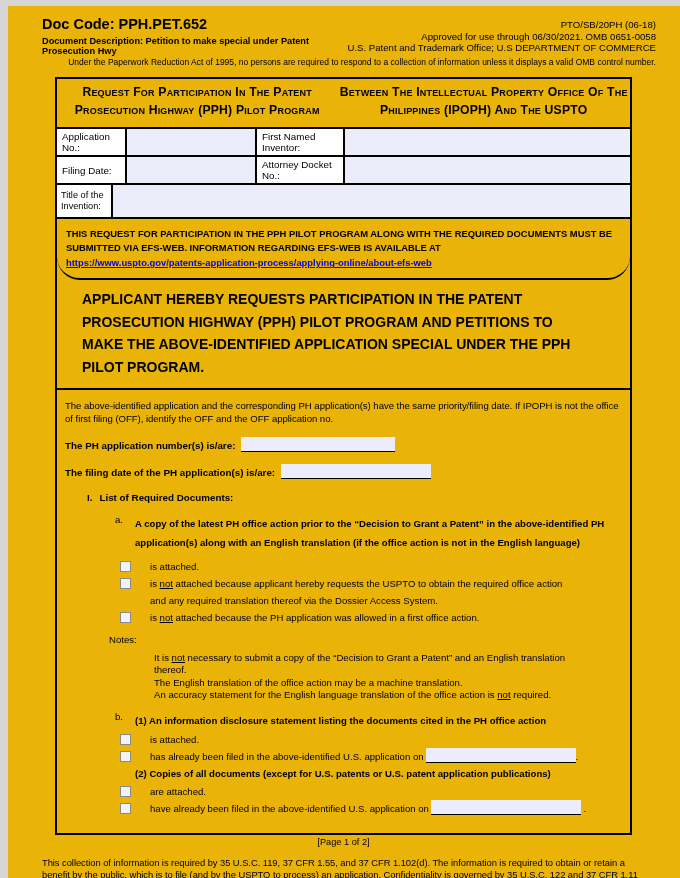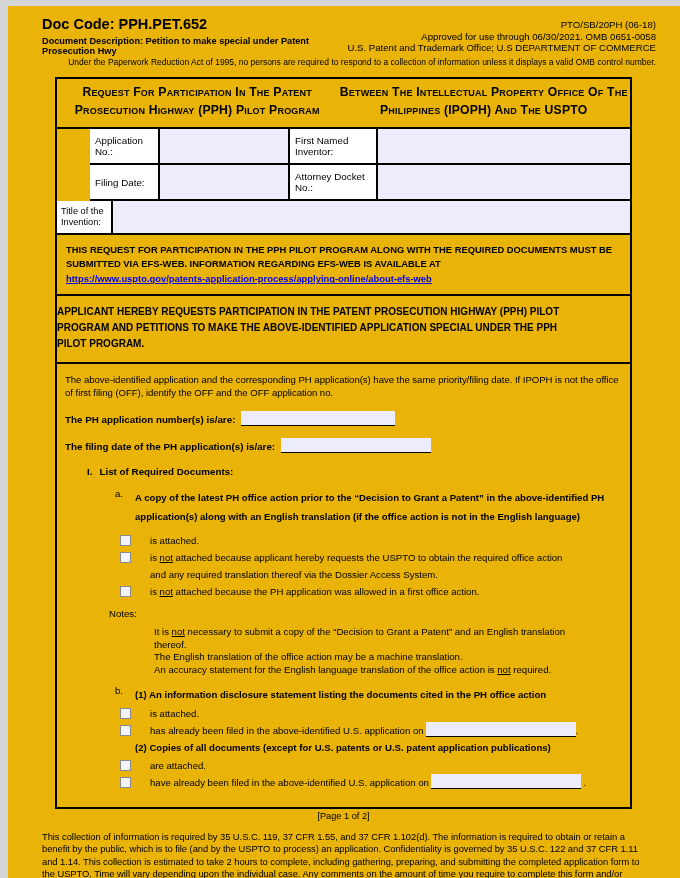--- a/index.html
+++ b/index.html
@@ -18,28 +18,28 @@
   
   .box { border:2px solid #000; margin-left:13px; margin-top:10px; width:577px; }
   .box-title { min-height:50px; display:flex; flex-direction:row; justify-content:center; text-align:center;
                font-weight:bold; font-size:12.2px; font-variant:small-caps; letter-spacing:.2px;
                border-bottom:2px solid #000; line-height:1.5; padding:4px 0; }
 
   .frow { display:flex; border-bottom:2px solid #000; }
   .fcell { padding:0 5px; display:flex; align-items:center; font-size:9.8px; background:#fff; border-right:2px solid #000; }
   .fcell:last-child { border-right:none; }
   .fcell.value { background:#ececfa; }
-  .r1 { height:36px;margin-left:33px; } .r3 { height:34px; }
+  .r1 { height:28px; } .r3 { height:34px; }
   .c1 { width:70px; } .v1 { width:130px; } .c2 { width:88px; } .v2 { flex:1; }
   .c3 { width:56px; font-size:9.2px; line-height:1.25; padding:0 4px; } .v3 { flex:1; }
 
   .notice { border-bottom:2px solid #000; padding:8px 9px; font-weight:bold; }
-  .efs { font-size:9.4px; line-height:1.5; }
+  .efs { font-size:9.4px; line-height:1.5;border-radius:23px; }
   .efs-link { color:#0000EE; text-decoration:underline; display:inline-block; margin-top:1px; cursor:pointer; }
-  .applicant { font-size:10px; line-height:1.6; padding:8px 0 10px; }
+  .applicant { font-size:14px; line-height:1.6; padding:8px 25px 10px; }
   .applicant .txt { display:block; width:505px; }
 
   
   .main { padding:9px 8px 16px; font-size:9.6px; }
   .intro { width:557px; line-height:1.36; letter-spacing:-.05px; }
   .ph-line { font-weight:bold; font-size:9.8px; margin-top:12px; }
   .ph-field { display:inline-block; height:15px; background:#ececfa; border-bottom:1px solid #000;
               vertical-align:-3px; margin-left:3px; }
   .sec-head { margin-top:13px; margin-left:22px; font-weight:bold; font-size:9.8px; }
   .sec-head .mk { margin-right:7px; }

